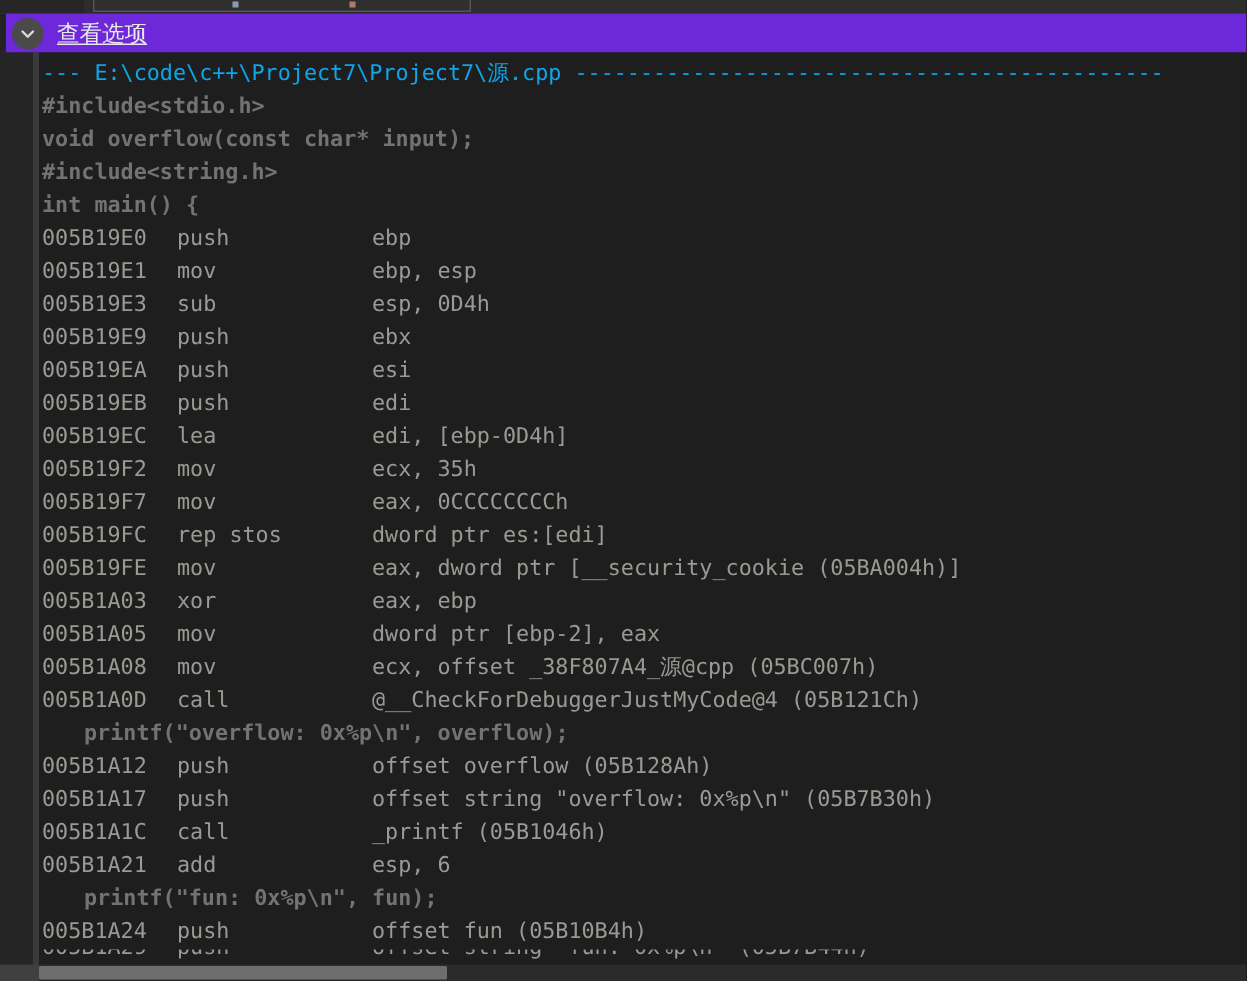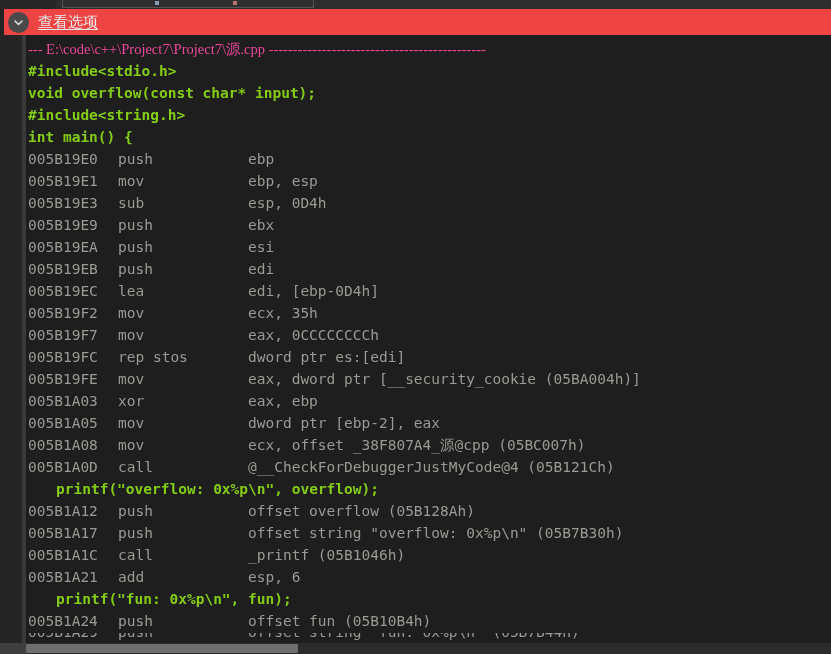--- a/index.html
+++ b/index.html
@@ -54,21 +54,21 @@
     background: #8c9bb0;
   }
   .top-tick.b { background: #b07a6a; }
 
   
   .header {
     position: absolute;
     left: 0; top: 9px;
     width: 831px;
     height: 26px;
-    background: #ef4444;
+    background: #6d28d9;
     display: flex;
     align-items: center;
   }
   .header-left-pad {
     width: 4px;
     height: 26px;
     background: #232323;
   }
   .chevron-btn {
     width: 21px;
@@ -124,23 +124,23 @@
     right: 0;
     padding-left: 2px;
   }
   .line {
     height: 22px;
     line-height: 22px;
     white-space: pre;
     font-size: 14.5px;
     letter-spacing: 0px;
   }
-  .line.comment { color: #ec4899; font-family: Liberation Serif, serif; }
+  .line.comment { color: #0ea5e9; }
   .line.src {
-    color: #84cc16;
+    color: #737373;
     font-weight: bold;
     padding-left: 28px;
   }
   .line.asm { color: #9a9a94; }
   .line.asm .addr {
     display: inline-block;
     width: 58px;
   }
   .line.asm .mn {
     display: inline-block;

